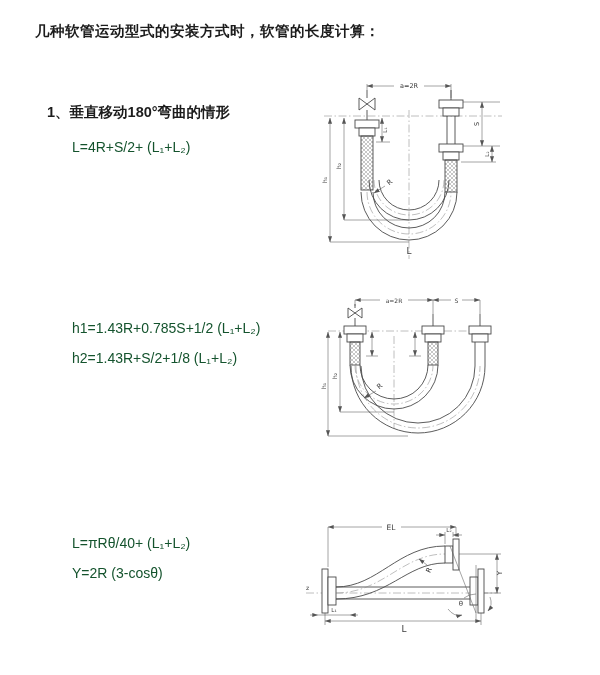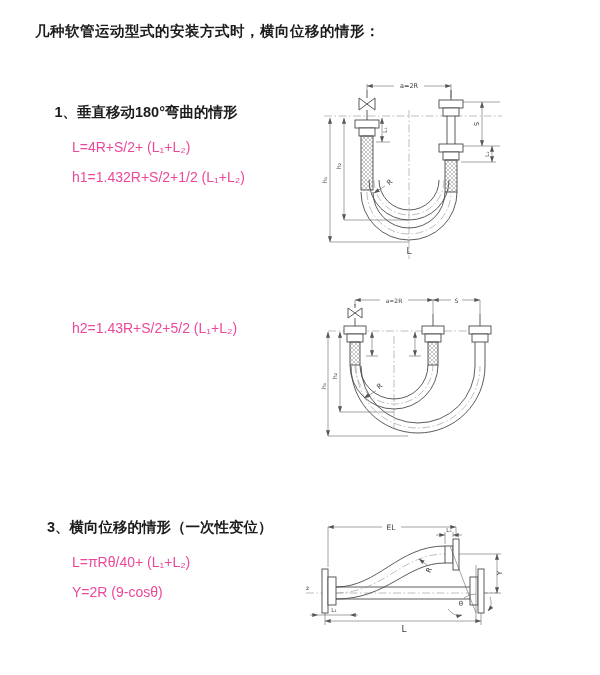--- a/index.html
+++ b/index.html
@@ -7,61 +7,60 @@
     width:600px;height:675px;position:relative;overflow:hidden;
     background:#ffffff;color:#1c1c1c;
     font-family:"Liberation Sans","DejaVu Sans",sans-serif;
   }
   .page-title{
     position:absolute;left:35px;top:22px;
     font-size:14.5px;font-weight:600;letter-spacing:.5px;white-space:nowrap;
   }
   .section{position:absolute;left:47px;}
   #sec1{top:103px;} #sec2{top:303px;} #sec3{top:518px;}
-  .sec-heading{font-size:14.5px;font-weight:600;white-space:nowrap;text-align:center;}
+  .sec-heading{font-size:14.5px;font-weight:600;white-space:nowrap;}
   .formulas{margin-top:10px;padding-left:25px;}
-  .formula{font-size:14px;line-height:30px;white-space:nowrap;color:#ec4899;}
+  .formula{font-size:14px;line-height:30px;white-space:nowrap;color:#14532d;}
   .diagram{position:absolute;}
   #d1{left:310px;top:72px;width:200px;height:190px;}
   #d2{left:320px;top:288px;width:175px;height:158px;}
   #d3{left:300px;top:513px;width:210px;height:125px;}
   svg{display:block;width:100%;height:100%;}
   svg text{fill:#3a3a3a;font-family:"DejaVu Sans",sans-serif;}
   .ln{stroke:#4a4a4a;stroke-width:.9;fill:none;}
   .thin{stroke:#5a5a5a;stroke-width:.55;fill:none;}
   .dim{stroke:#5a5a5a;stroke-width:.55;fill:none;}
   .cl{stroke:#8a8a8a;stroke-width:.55;fill:none;stroke-dasharray:8 2.5 1.5 2.5;}
   .fit{fill:#ffffff;stroke:#4a4a4a;stroke-width:.9;}
   .braid{fill:url(#braid);stroke:#4a4a4a;stroke-width:.9;}
   .wbg{fill:#ffffff;}
 </style>
 </head>
 <body>
 
-<div class="page-title">几种软管运动型式的安装方式时，横向位移的情形：</div>
+<div class="page-title">几种软管运动型式的安装方式时，软管的长度计算：</div>
 
 <div class="section" id="sec1">
   <div class="sec-heading">1、垂直移动180°弯曲的情形</div>
   <div class="formulas">
     <div class="formula">L=4R+S/2+ (L₁+L₂)</div>
-    <div class="formula">h1=1.432R+S/2+1/2 (L₁+L₂)</div>
   </div>
 </div>
 
 <div class="section" id="sec2">
   <div class="formulas">
-    <div class="formula">h2=1.43R+S/2+5/2 (L₁+L₂)</div>
+    <div class="formula">h1=1.43R+0.785S+1/2 (L₁+L₂)</div>
+    <div class="formula">h2=1.43R+S/2+1/8 (L₁+L₂)</div>
   </div>
 </div>
 
 <div class="section" id="sec3">
-  <div class="sec-heading">3、横向位移的情形（一次性变位）</div>
   <div class="formulas">
     <div class="formula">L=πRθ/40+ (L₁+L₂)</div>
-    <div class="formula">Y=2R (9-cosθ)</div>
+    <div class="formula">Y=2R (3-cosθ)</div>
   </div>
 </div>
 
 <div class="diagram" id="d1">
 <svg viewBox="0 0 200 190">
   <defs>
     <marker id="arw" viewBox="0 0 10 10" refX="9.5" refY="5" markerWidth="6" markerHeight="6" markerUnits="userSpaceOnUse" orient="auto-start-reverse">
       <path d="M0,1.6 L10,5 L0,8.4 Z" fill="#555"></path>
     </marker>
     <pattern id="braid" width="4" height="4" patternUnits="userSpaceOnUse">

